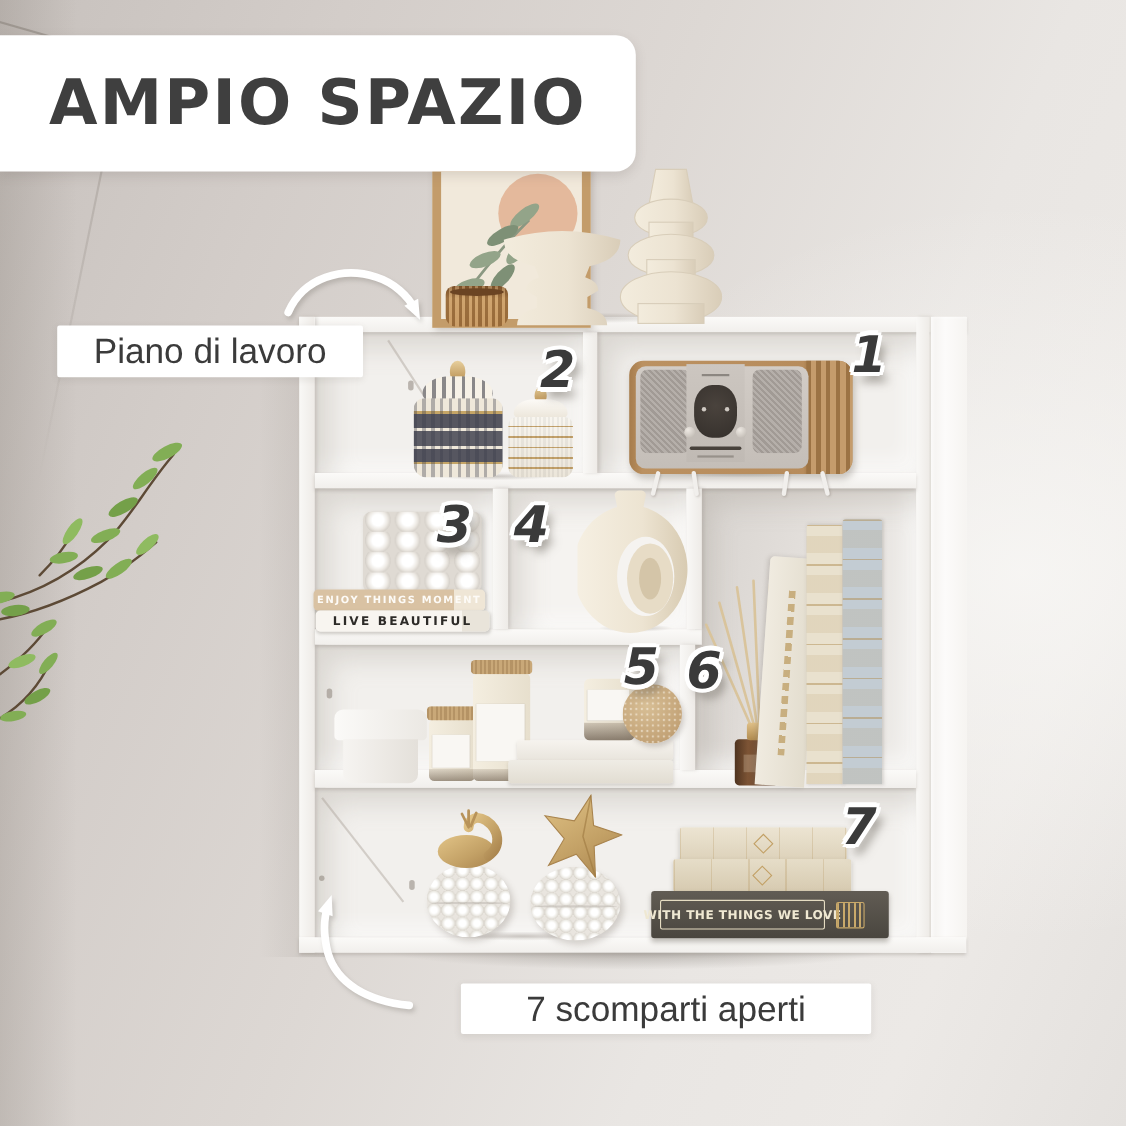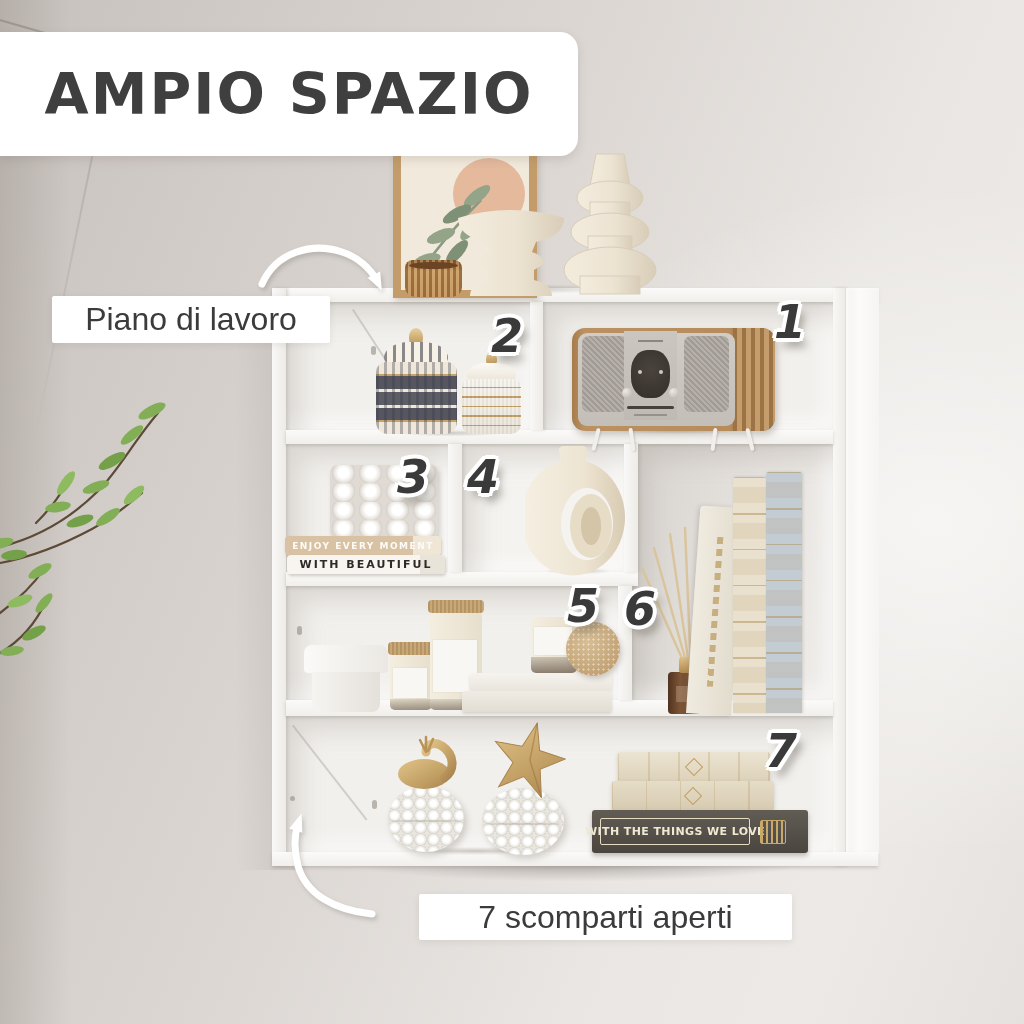--- a/index.html
+++ b/index.html
@@ -320,24 +320,24 @@
     <div class="slot"></div>
     <div class="btext"></div>
     <div class="leg" style="left:22px;transform:rotate(14deg);"></div>
     <div class="leg" style="left:58px;transform:rotate(-8deg);"></div>
     <div class="leg" style="left:140px;transform:rotate(8deg);"></div>
     <div class="leg" style="left:176px;transform:rotate(-14deg);"></div>
   </div>
 
   <div class="abs bubble-cube"></div>
   <div class="book-flat bk-tan abs">
-    <span>ENJOY EVERY MOMENT</span>
+    <span>ENJOY THINGS MOMENT</span>
   </div>
   <div class="book-flat bk-white abs">
-    <span>WITH BEAUTIFUL</span>
+    <span>LIVE BEAUTIFUL</span>
   </div>
 
   <div class="oshadow" style="left:530px;top:566px;width:96px;height:10px;"></div>
   <svg class="abs" style="left:525px;top:444px;" width="112" height="132" viewBox="0 0 112 132">
     <defs>
         <linearGradient id="dv" x1="0" y1="0" x2="1" y2="0">
       <stop offset="0" stop-color="#f6f0e3"></stop>
           <stop offset=".6" stop-color="#ede4d2"></stop>
           <stop offset="1" stop-color="#d8cbb2"></stop>
     </linearGradient>

